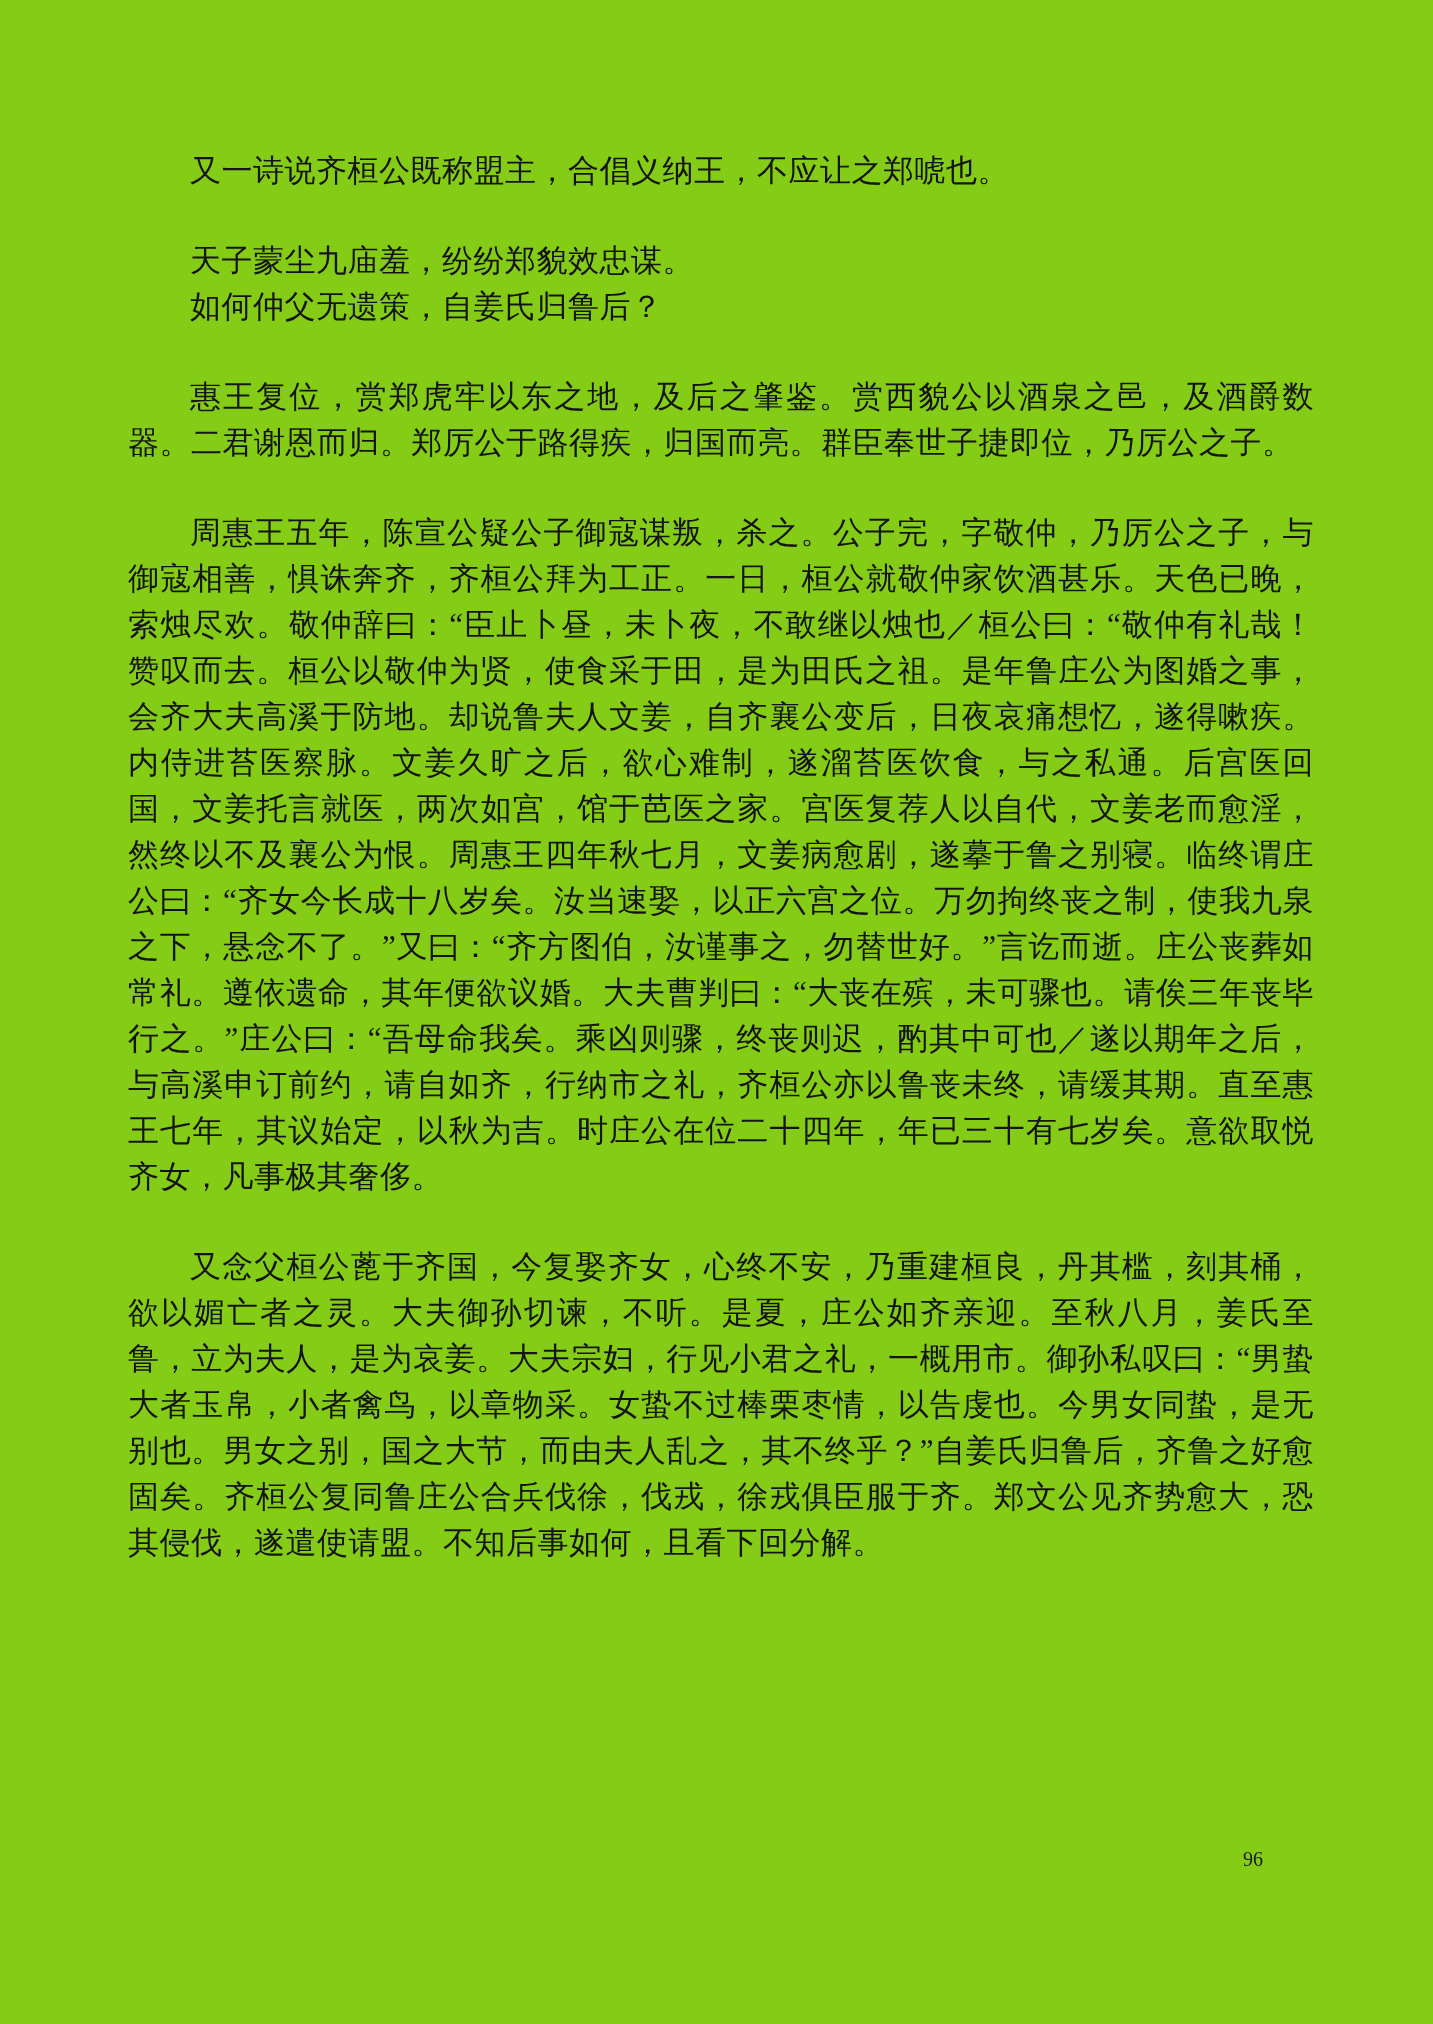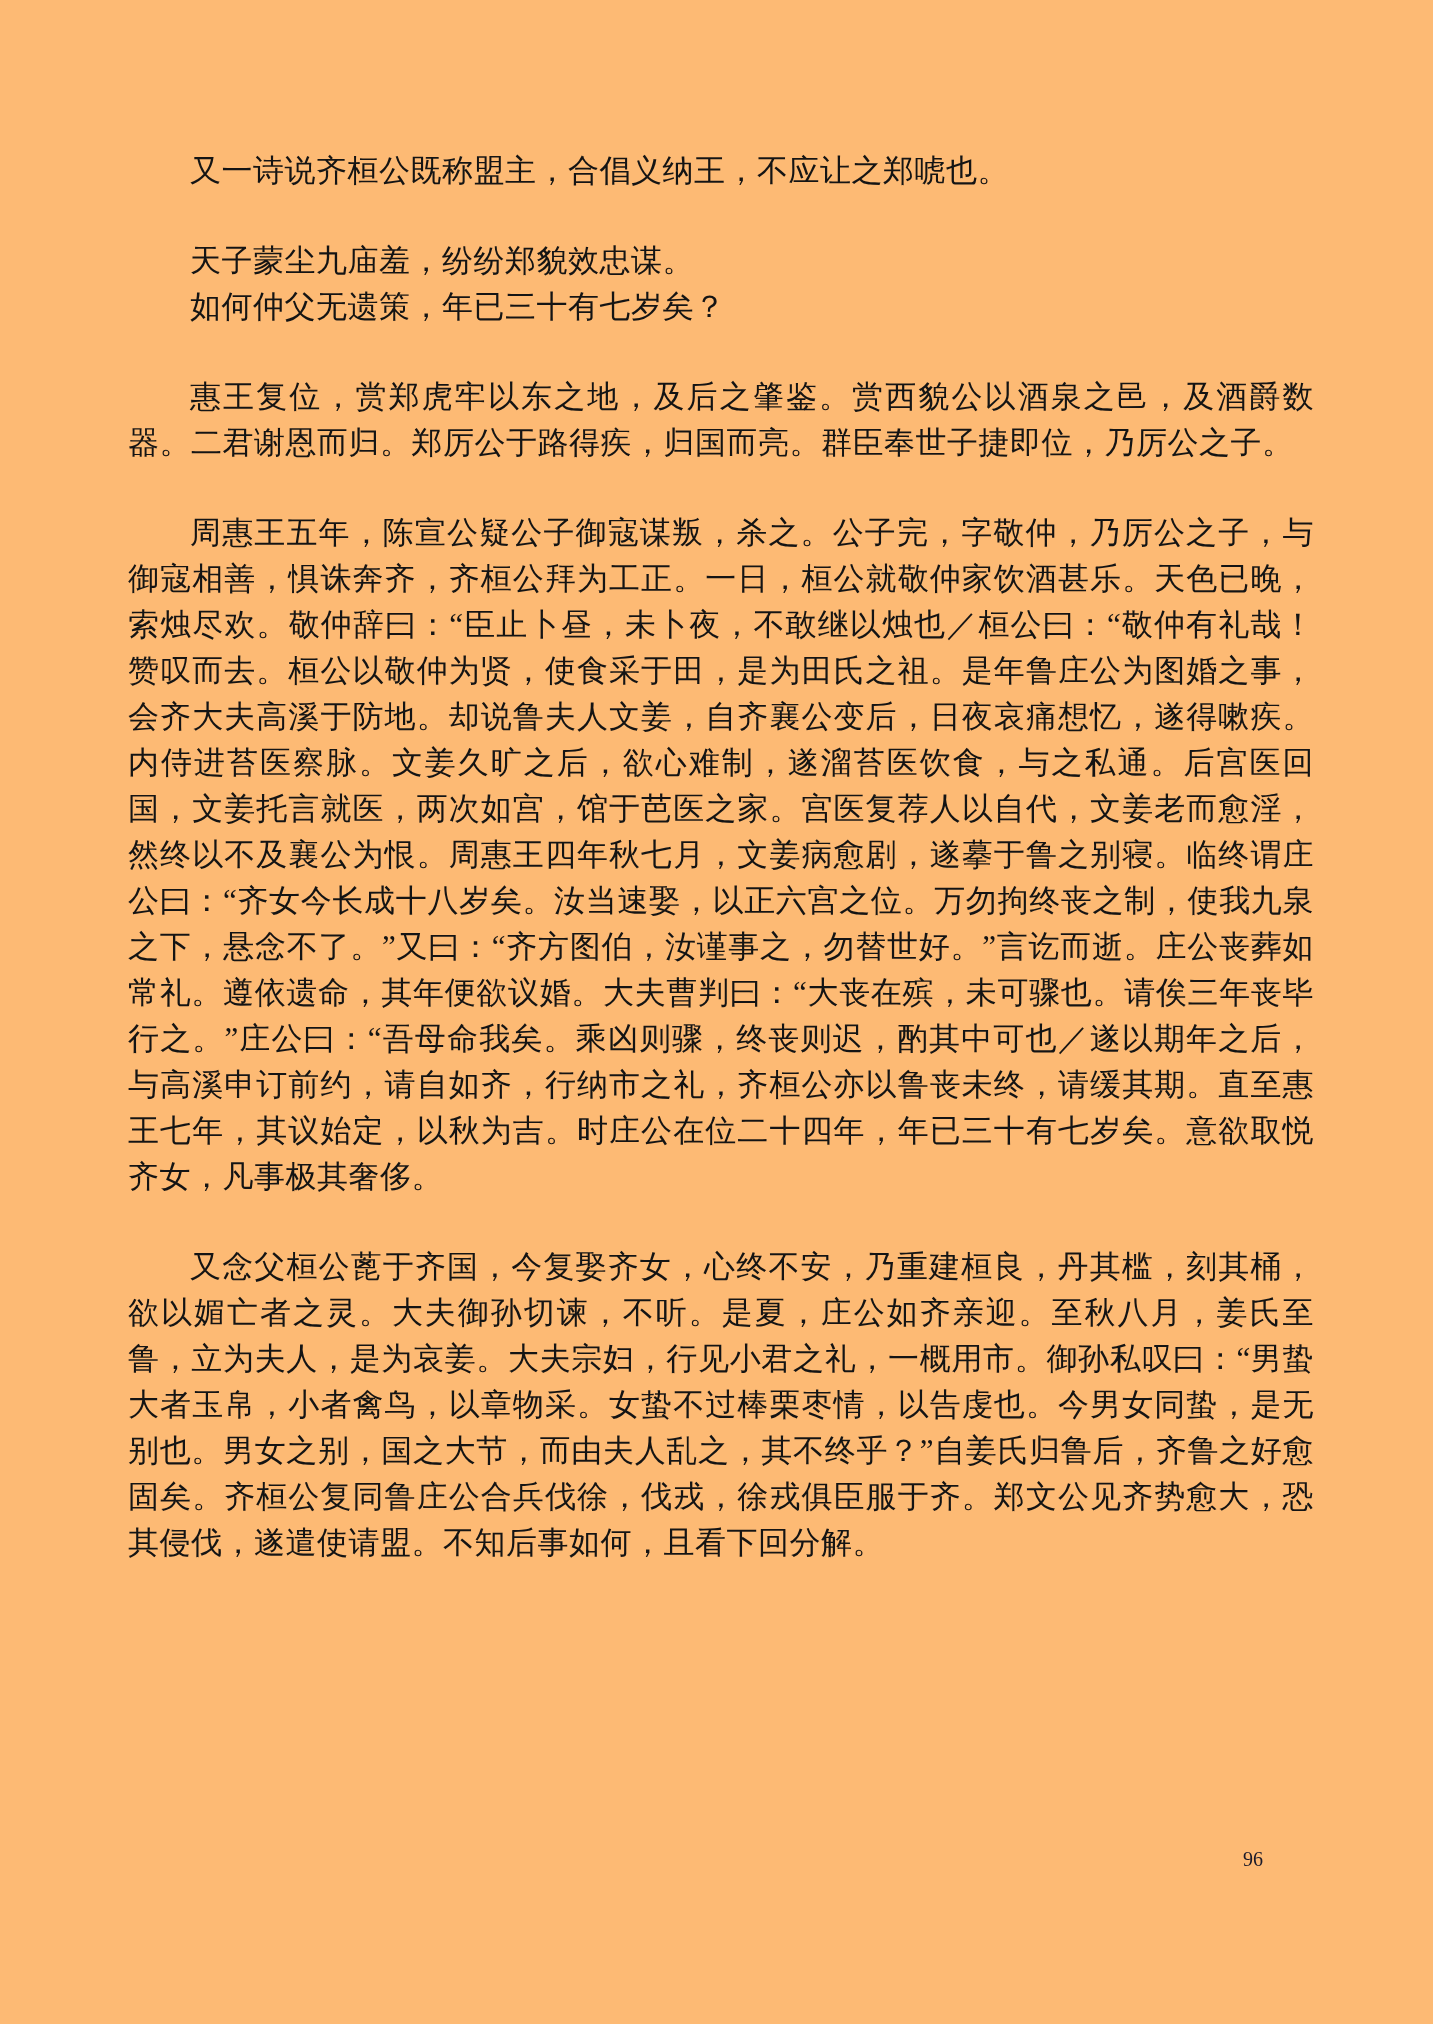--- a/index.html
+++ b/index.html
@@ -4,21 +4,21 @@
 <style>
   html, body {
     margin: 0;
     padding: 0;
     background: #ffffff;
   }
   .page {
     position: relative;
     width: 1433px;
     height: 2024px;
-    background: #fdba74;
+    background: #84cc16;
     font-family: "Liberation Serif", "DejaVu Serif", serif;
     color: #141414;
     overflow: hidden;
   }
   .content {
     position: absolute;
     left: 128px;
     top: 148px;
     width: 1186px;
   }
@@ -53,21 +53,21 @@
 <body>
 
 <div class="page">
   <div class="content">
 
     <p class="para">又一诗说齐桓公既称盟主，合倡义纳王，不应让之郑唬也。</p>
 
 
     <div class="poem">
       <div class="poem-line">天子蒙尘九庙羞，纷纷郑貌效忠谋。</div>
-      <div class="poem-line">如何仲父无遗策，年已三十有七岁矣？</div>
+      <div class="poem-line">如何仲父无遗策，自姜氏归鲁后？</div>
     </div>
 
     <p class="para">惠王复位，赏郑虎牢以东之地，及后之肇鉴。赏西貌公以酒泉之邑，及酒爵数器。二君谢恩而归。郑厉公于路得疾，归国而亮。群臣奉世子捷即位，乃厉公之子。</p>
 
     <p class="para">周惠王五年，陈宣公疑公子御寇谋叛，杀之。公子完，字敬仲，乃厉公之子，与御寇相善，惧诛奔齐，齐桓公拜为工正。一日，桓公就敬仲家饮酒甚乐。天色已晚，索烛尽欢。敬仲辞曰：“臣止卜昼，未卜夜，不敢继以烛也／桓公曰：“敬仲有礼哉！赞叹而去。桓公以敬仲为贤，使食采于田，是为田氏之祖。是年鲁庄公为图婚之事，会齐大夫高溪于防地。却说鲁夫人文姜，自齐襄公变后，日夜哀痛想忆，遂得嗽疾。内侍进苔医察脉。文姜久旷之后，欲心难制，遂溜苔医饮食，与之私通。后宫医回国，文姜托言就医，两次如宫，馆于芭医之家。宫医复荐人以自代，文姜老而愈淫，然终以不及襄公为恨。周惠王四年秋七月，文姜病愈剧，遂摹于鲁之别寝。临终谓庄公曰：“齐女今长成十八岁矣。汝当速娶，以正六宫之位。万勿拘终丧之制，使我九泉之下，悬念不了。”又曰：“齐方图伯，汝谨事之，勿替世好。”言讫而逝。庄公丧葬如常礼。遵依遗命，其年便欲议婚。大夫曹判曰：“大丧在殡，未可骤也。请俟三年丧毕行之。”庄公曰：“吾母命我矣。乘凶则骤，终丧则迟，酌其中可也／遂以期年之后，与高溪申订前约，请自如齐，行纳市之礼，齐桓公亦以鲁丧未终，请缓其期。直至惠王七年，其议始定，以秋为吉。时庄公在位二十四年，年已三十有七岁矣。意欲取悦齐女，凡事极其奢侈。</p>
 
     <p class="para">又念父桓公蓖于齐国，今复娶齐女，心终不安，乃重建桓良，丹其槛，刻其桶，欲以媚亡者之灵。大夫御孙切谏，不听。是夏，庄公如齐亲迎。至秋八月，姜氏至鲁，立为夫人，是为哀姜。大夫宗妇，行见小君之礼，一概用市。御孙私叹曰：“男蛰大者玉帛，小者禽鸟，以章物采。女蛰不过棒栗枣情，以告虔也。今男女同蛰，是无别也。男女之别，国之大节，而由夫人乱之，其不终乎？”自姜氏归鲁后，齐鲁之好愈固矣。齐桓公复同鲁庄公合兵伐徐，伐戎，徐戎俱臣服于齐。郑文公见齐势愈大，恐其侵伐，遂遣使请盟。不知后事如何，且看下回分解。</p>
 
   </div>
 

